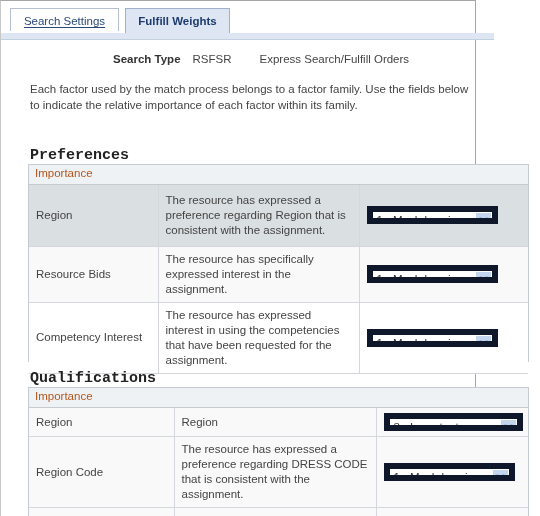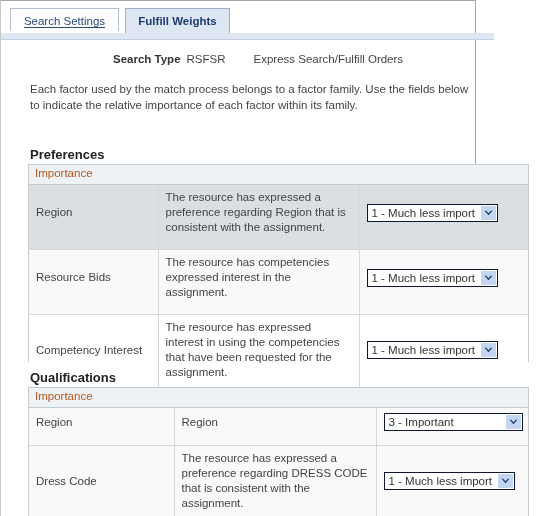--- a/index.html
+++ b/index.html
@@ -93,41 +93,42 @@
     left: 112px; top: 52px;
     font-size: 11.5px;
     white-space: nowrap;
   }
   #searchtype-row .lbl {
     font-weight: bold;
     color: #333333;
   }
   #searchtype-row .val {
     color: #444444;
-    margin-left: 6px;
+    margin-left: 12px;
   }
   #searchtype-row .val2 {
     color: #444444;
     margin-left: 28px;
   }
   #intro {
     position: absolute;
     left: 29px; top: 80px;
     width: 448px;
     font-size: 11.5px;
     line-height: 16px;
     color: #444444;
   }
 
   
   .section-title {
     position: absolute;
     font-weight: bold;
-    font-size: 13px;
+    font-size: 15px;
     color: #222222;
+    font-family: Liberation Mono, monospace;
   }
   .grid {
     position: absolute;
     box-sizing: border-box;
     border: 1px solid #c6cbd1;
     background: #ffffff;
   }
   .grid-header {
     height: 20px;
     background: #eef2f5;
@@ -146,37 +147,37 @@
     border-collapse: collapse;
     width: 100%;
     table-layout: fixed;
   }
   table.tbl td {
     border-right: 1px solid #d4d8dc;
     border-bottom: 1px solid #d4d8dc;
     font-size: 11.5px;
     color: #444444;
     vertical-align: middle;
-    padding: 5px 7px 14px 7px;
+    padding: 5px 7px 5px 7px;
     line-height: 15px;
     box-sizing: border-box;
   }
   table.tbl td.last { border-right: none; }
   table.tbl tr.alt td { background: #dadfe1; }
   table.tbl tr.plain td { background: #f9f9f9; }
   table.tbl tr.white td { background: #ffffff; }
 
   
   .sel {
     display: inline-block;
     position: relative;
     box-sizing: border-box;
     height: 18px;
     background: #ffffff;
-    border: 1px solid #0f172a;
+    border: 6px solid #0f172a;
     font-size: 11.5px;
     color: #333333;
     line-height: 16px;
     overflow: hidden;
     white-space: nowrap;
     vertical-align: middle;
   }
   .sel .seltext {
     display: block;
     padding-left: 4px;
@@ -243,21 +244,21 @@
               <span class="arrowbox">
                 <svg width="9" height="6" viewBox="0 0 9 6">
                     <path d="M0.5 0.8 L4.5 5.2 L8.5 0.8 L6.8 0.8 L4.5 3.3 L2.2 0.8 Z" fill="#1d3f75"></path>
                   </svg>
               </span>
             </span>
           </td>
         </tr>
         <tr class="plain">
           <td style="height:48px;">Resource Bids</td>
-          <td>The resource has competencies expressed interest in the assignment.</td>
+          <td>The resource has specifically expressed interest in the assignment.</td>
           <td class="last">
             <span class="sel sel-narrow">
               <span class="seltext">1 - Much less import</span>
               <span class="arrowbox">
                 <svg width="9" height="6" viewBox="0 0 9 6">
                     <path d="M0.5 0.8 L4.5 5.2 L8.5 0.8 L6.8 0.8 L4.5 3.3 L2.2 0.8 Z" fill="#1d3f75"></path>
                   </svg>
               </span>
             </span>
           </td>
@@ -301,21 +302,21 @@
               <span class="seltext">3 - Important</span>
               <span class="arrowbox">
                 <svg width="9" height="6" viewBox="0 0 9 6">
                     <path d="M0.5 0.8 L4.5 5.2 L8.5 0.8 L6.8 0.8 L4.5 3.3 L2.2 0.8 Z" fill="#1d3f75"></path>
                   </svg>
               </span>
             </span>
           </td>
         </tr>
         <tr class="plain">
-          <td style="height:66px;">Dress Code</td>
+          <td style="height:66px;">Region Code</td>
           <td>The resource has expressed a preference regarding DRESS CODE that is consistent with the assignment.</td>
           <td class="last">
             <span class="sel sel-narrow">
               <span class="seltext">1 - Much less import</span>
               <span class="arrowbox">
                 <svg width="9" height="6" viewBox="0 0 9 6">
                     <path d="M0.5 0.8 L4.5 5.2 L8.5 0.8 L6.8 0.8 L4.5 3.3 L2.2 0.8 Z" fill="#1d3f75"></path>
                   </svg>
               </span>
             </span>

